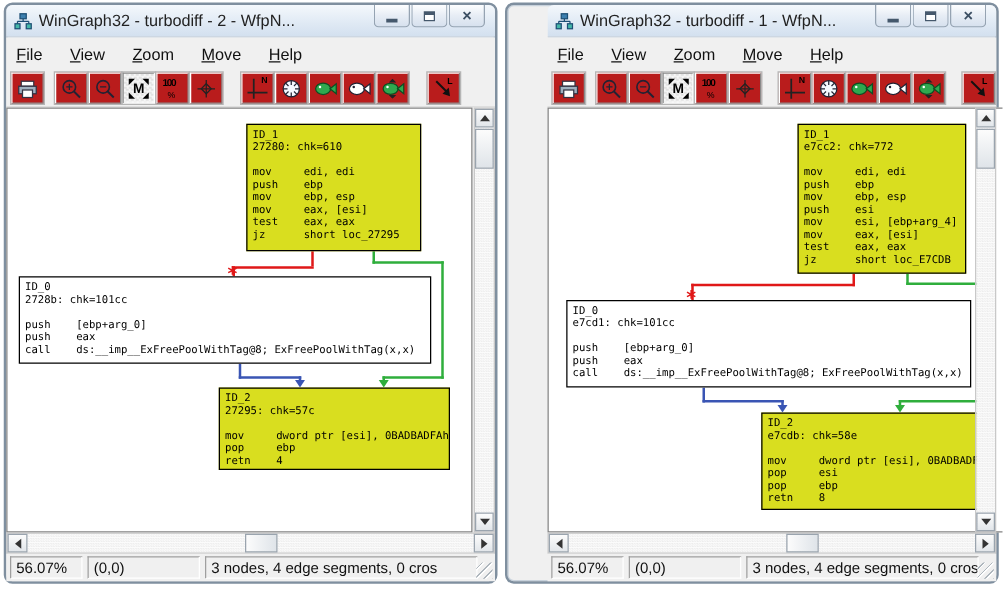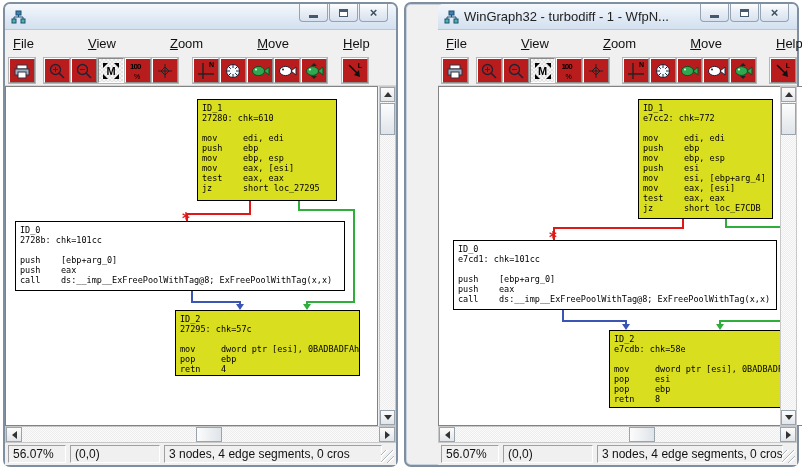--- a/index.html
+++ b/index.html
@@ -18,21 +18,21 @@
   .title-icon { width:15px; height:14px; margin-right:5px; flex:0 0 auto; }
   .title-text { font-size:13px; color:#222; white-space:nowrap; overflow:hidden; }
   .winbtns { position:absolute; top:0; right:8px; display:flex; }
   .winbtn { width:29px; height:18px; margin-left:1px; border:1px solid #95a3b2; border-top:none;
     border-radius:0 0 4px 4px; background:linear-gradient(#fdfeff,#e7edf5 50%,#d7e1ee);
     display:flex; align-items:center; justify-content:center; cursor:default; }
   .glyph-min { width:9px; height:3px; background:#45586c; margin-top:7px; }
   .glyph-max { width:9px; height:8px; border:1px solid #45586c; border-top:3px solid #45586c; background:#fff; }
   .glyph-close { font-size:13px; font-weight:bold; color:#3c4f63; line-height:1; }
 
-  .menubar { height:26px; background:#f0f0f0; display:flex; align-items:center; padding-left:8px;gap:32px; }
+  .menubar { height:26px; background:#f0f0f0; display:flex; align-items:center; padding-left:8px; }
   .menu-item { font-size:13px; color:#111; margin-right:22px; cursor:default; }
   .menu-item u { text-decoration:underline; }
 
   .toolbar { height:30px; background:#f0f0f0; border-bottom:1px solid #d7d7d7;
     display:flex; align-items:center; padding-left:4px; }
   .tb { width:26px; height:25px; margin-right:1px; background:#b91c1c;
     border:1px solid; border-color:#ffffff #8a8a8a #8a8a8a #ffffff; outline:1px solid #b5b5b5;
     display:flex; align-items:center; justify-content:center; position:relative; cursor:default; }
   .tb.pressed { border-color:#8a8a8a #ffffff #ffffff #8a8a8a;
     background:repeating-conic-gradient(#e2e2e2 0 25%, #f6f6f6 0 50%) 0 0/4px 4px; }
@@ -101,20 +101,21 @@
     <div class="titlebar">
       <svg class="title-icon" viewBox="0 0 15 14">
         <rect x="5" y="1" width="5" height="4" fill="#3d7fae" stroke="#1d4f75"></rect>
         <line x1="7.5" y1="5" x2="7.5" y2="7" stroke="#1d4f75"></line>
         <line x1="3" y1="7" x2="12" y2="7" stroke="#1d4f75"></line>
         <line x1="3" y1="7" x2="3" y2="9" stroke="#1d4f75"></line>
           <line x1="12" y1="7" x2="12" y2="9" stroke="#1d4f75"></line>
         <rect x="1" y="9" width="4" height="4" fill="#46b8a8" stroke="#1d4f75"></rect>
         <rect x="10" y="9" width="4" height="4" fill="#46b8a8" stroke="#1d4f75"></rect>
       </svg>
+      <span class="title-text">WinGraph32 - turbodiff - 2 - WfpN...</span>
       <div class="winbtns">
         <div class="winbtn">
             <span class="glyph-min"></span>
           </div>
         <div class="winbtn">
             <span class="glyph-max"></span>
           </div>
         <div class="winbtn">
             <span class="glyph-close">×</span>
           </div>

